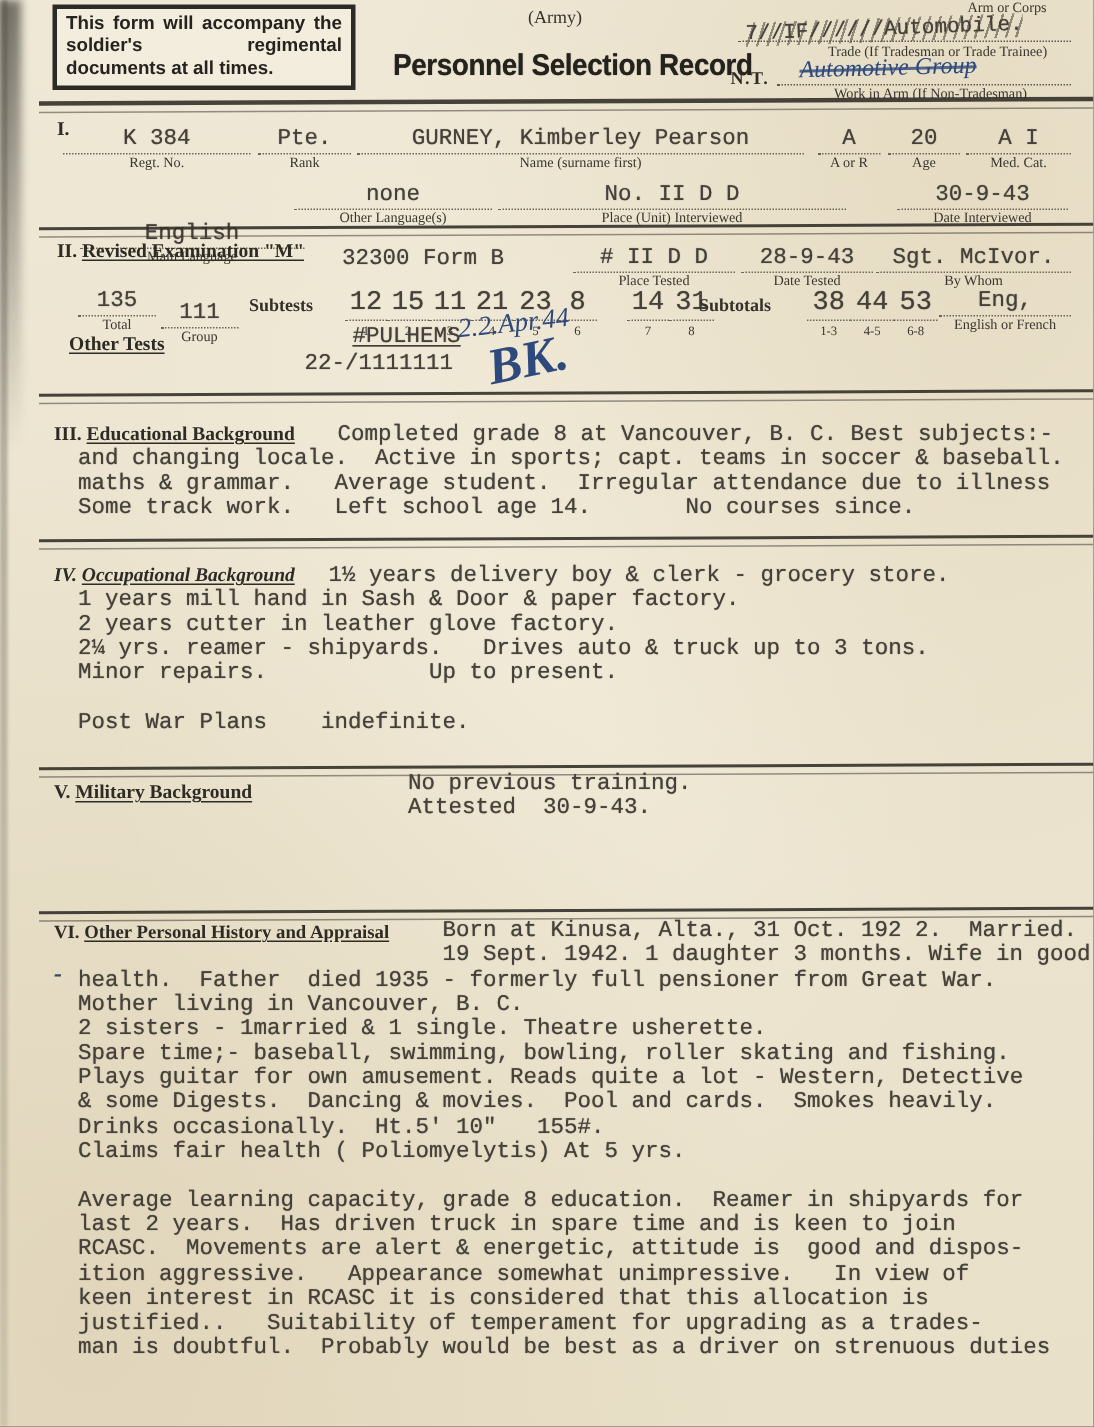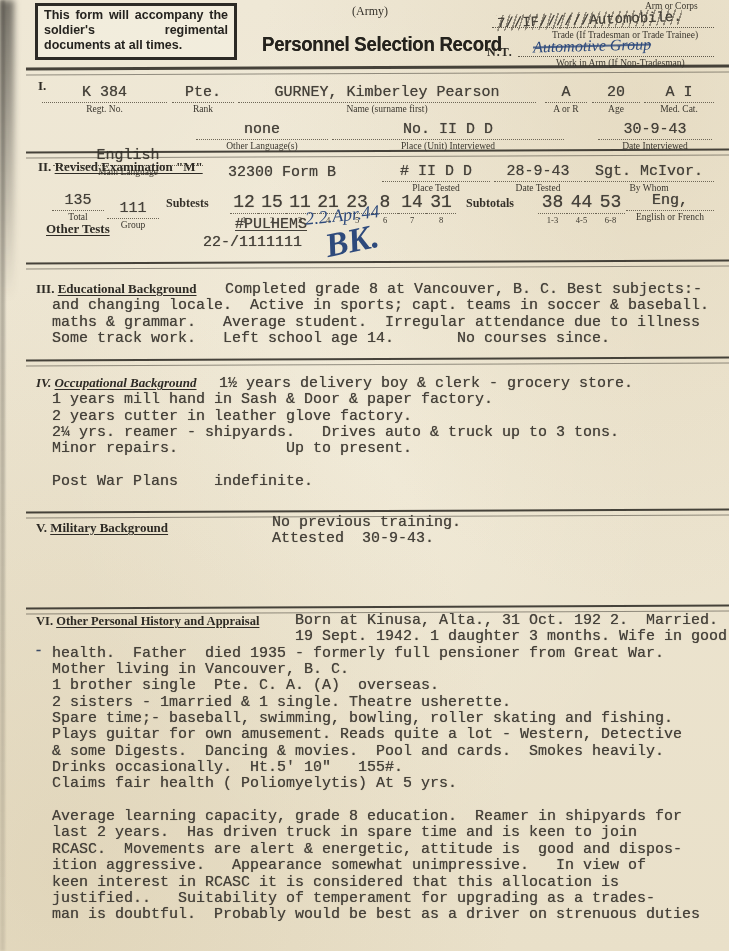--- a/index.html
+++ b/index.html
@@ -197,21 +197,21 @@
       <span class="fl">4</span>
     </div>
     <div class="col" style="width:30px;">
       <span class="fv">23</span>
       <span class="fl">5</span>
     </div>
     <div class="col" style="width:26px;">
       <span class="fv">8</span>
       <span class="fl">6</span>
     </div>
-    <div class="col" style="width:28px;">
+    <div class="col" style="width:28px;margin-left:20px;">
       <span class="fv">14</span>
       <span class="fl">7</span>
     </div>
     <div class="col" style="width:30px;">
       <span class="fv">31</span>
       <span class="fl">8</span>
     </div>
   </div>
 
   <div class="lbl12" style="left:466px;top:196px;">Subtotals</div>
@@ -287,21 +287,20 @@
   <div class="head" style="left:36px;top:614px;font-size:12.5px;">
     <span>VI.</span>
     <span class="u">Other Personal History and Appraisal</span>
   </div>
   <div class="hand" style="left:36px;top:641px;font-size:16px;font-weight:bold;color:#3a4a66;">-</div>
   <div class="para" style="left:52px;top:613px;">
     <div class="line" style="padding-left:243px;">Born at Kinusa, Alta., 31 Oct. 192 2.  Married.</div>
     <div class="line" style="padding-left:243px;">19 Sept. 1942. 1 daughter 3 months. Wife in good</div>
     <div class="line">health.  Father  died 1935 - formerly full pensioner from Great War.</div>
     <div class="line">Mother living in Vancouver, B. C.</div>
-    <div class="line">1 brother single  Pte. C. A. (A)  overseas.</div>
     <div class="line">2 sisters - 1married &amp; 1 single. Theatre usherette.</div>
     <div class="line">Spare time;- baseball, swimming, bowling, roller skating and fishing.</div>
     <div class="line">Plays guitar for own amusement. Reads quite a lot - Western, Detective</div>
     <div class="line">&amp; some Digests.  Dancing &amp; movies.  Pool and cards.  Smokes heavily.</div>
     <div class="line">Drinks occasionally.  Ht.5' 10"   155#.</div>
     <div class="line">Claims fair health ( Poliomyelytis) At 5 yrs.</div>
     <div class="line"></div>
     <div class="line">Average learning capacity, grade 8 education.  Reamer in shipyards for</div>
     <div class="line">last 2 years.  Has driven truck in spare time and is keen to join</div>
     <div class="line">RCASC.  Movements are alert &amp; energetic, attitude is  good and dispos-</div>

